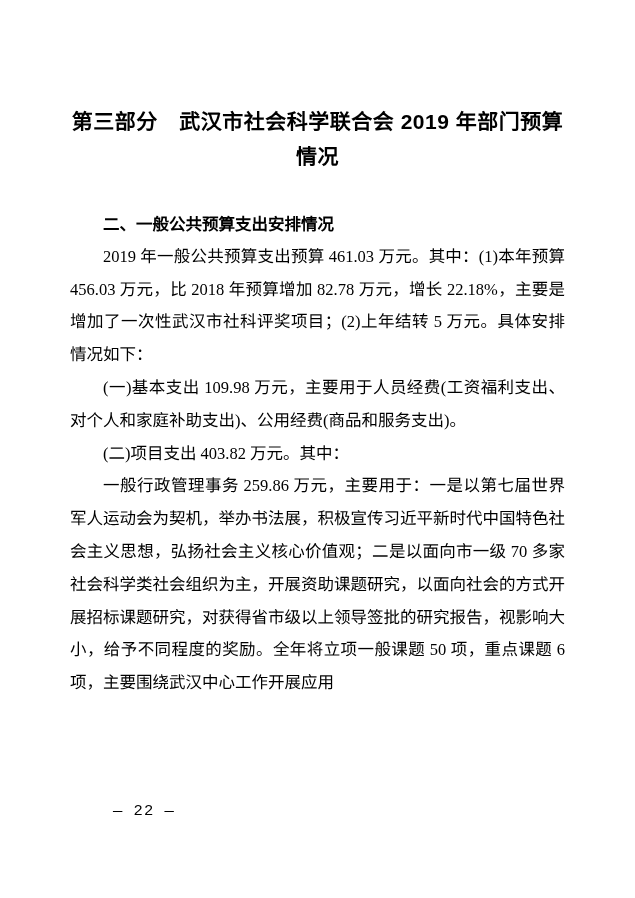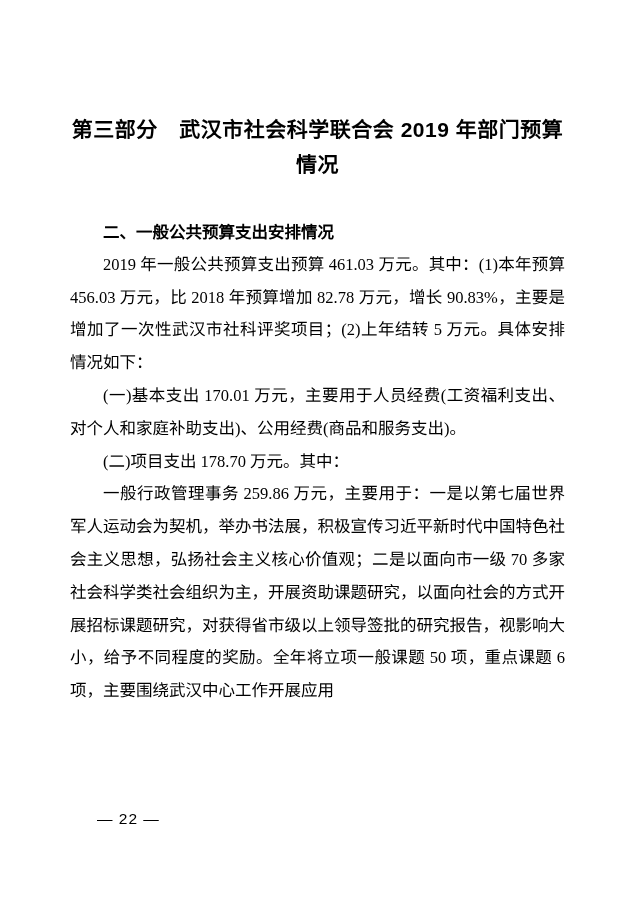--- a/index.html
+++ b/index.html
@@ -9,21 +9,20 @@
   }
   .page {
     position: relative;
     width: 635px;
     height: 848px;
     background: #ffffff;
     color: #000000;
     font-family: "Liberation Serif", "DejaVu Serif", serif;
     overflow: hidden;
     box-sizing: border-box;
-    margin-top: 8px;
   }
   .content {
     padding: 0 70px 0 70px;
     box-sizing: border-box;
   }
   .doc-title {
     margin-top: 104px;
     text-align: center;
     font-weight: bold;
     font-size: 21px;
@@ -44,42 +43,42 @@
     font-size: 16.5px;
     margin: 0;
   }
   .para {
     margin: 0;
     text-indent: 2em;
   }
   .footer-page-number {
     position: absolute;
     top: 802px;
-    left: 97px;
+    left: 113px;
     font-size: 15.5px;
     letter-spacing: 1px;
-    font-family: Liberation Sans, sans-serif;
+    font-family: Liberation Mono, monospace;
   }
 </style>
 </head>
 <body>
 
 <div class="page">
   <div class="content">
 
     <div class="doc-title">
       <div>第三部分　武汉市社会科学联合会 2019 年部门预算情况</div>
     </div>
 
     <div class="doc-body">
 
 
       <p class="section-heading">二、一般公共预算支出安排情况</p>
-      <p class="para">2019 年一般公共预算支出预算 461.03 万元。其中：(1)本年预算 456.03 万元，比 2018 年预算增加 82.78 万元，增长 90.83%，主要是增加了一次性武汉市社科评奖项目；(2)上年结转 5 万元。具体安排情况如下：</p>
-      <p class="para">(一)基本支出 170.01 万元，主要用于人员经费(工资福利支出、对个人和家庭补助支出)、公用经费(商品和服务支出)。</p>
-      <p class="para">(二)项目支出 178.70 万元。其中：</p>
+      <p class="para">2019 年一般公共预算支出预算 461.03 万元。其中：(1)本年预算 456.03 万元，比 2018 年预算增加 82.78 万元，增长 22.18%，主要是增加了一次性武汉市社科评奖项目；(2)上年结转 5 万元。具体安排情况如下：</p>
+      <p class="para">(一)基本支出 109.98 万元，主要用于人员经费(工资福利支出、对个人和家庭补助支出)、公用经费(商品和服务支出)。</p>
+      <p class="para">(二)项目支出 403.82 万元。其中：</p>
       <p class="para">一般行政管理事务 259.86 万元，主要用于：一是以第七届世界军人运动会为契机，举办书法展，积极宣传习近平新时代中国特色社会主义思想，弘扬社会主义核心价值观；二是以面向市一级 70 多家社会科学类社会组织为主，开展资助课题研究，以面向社会的方式开展招标课题研究，对获得省市级以上领导签批的研究报告，视影响大小，给予不同程度的奖励。全年将立项一般课题 50 项，重点课题 6 项，主要围绕武汉中心工作开展应用</p>
 
     </div>
   </div>
 
   <div class="footer-page-number">— 22 —</div>
 </div>
 
 </body></html>

